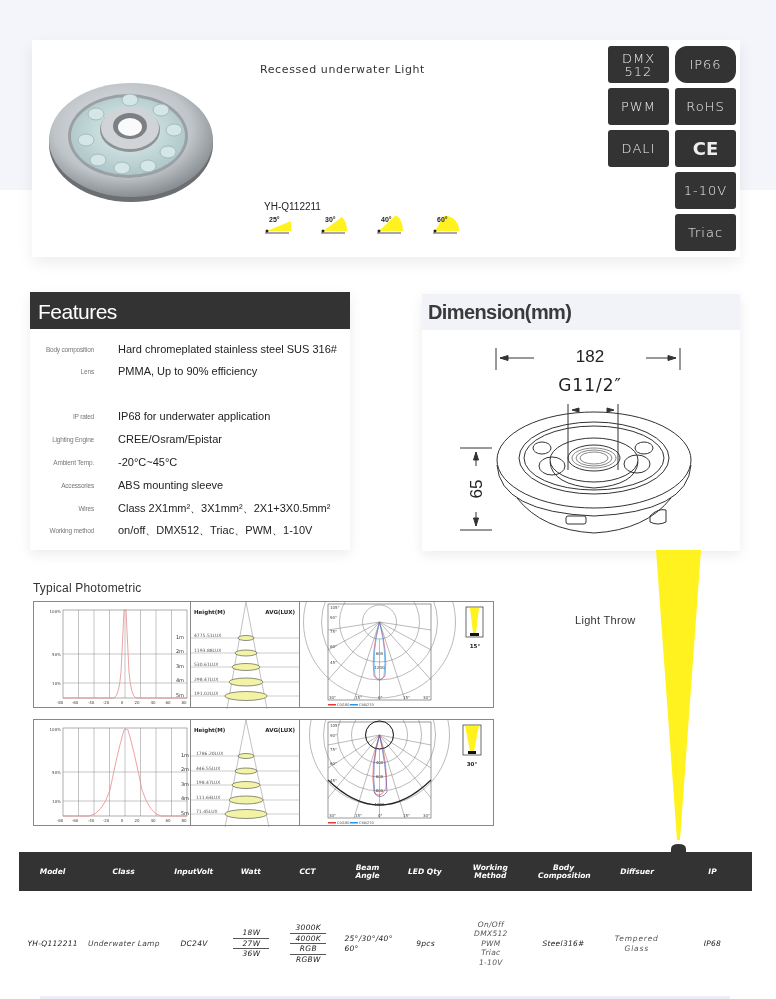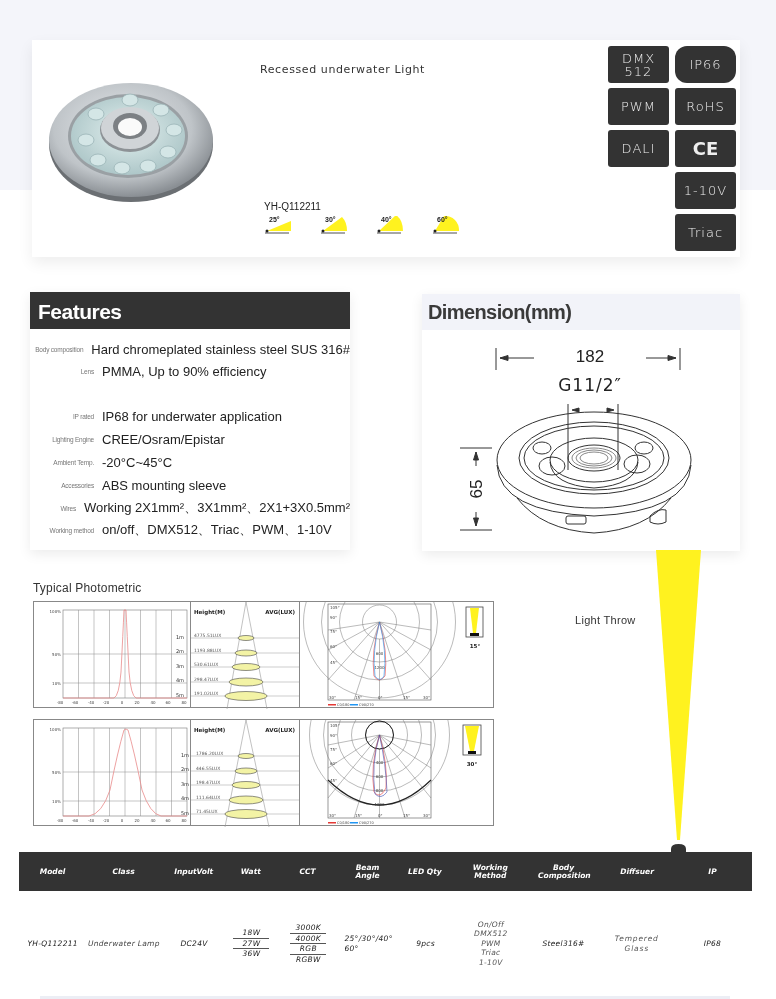--- a/index.html
+++ b/index.html
@@ -29,24 +29,24 @@
     position: absolute; width: 61px; height: 37px; background: #333; color: #eee;
     border-radius: 3px; display: flex; align-items: center; justify-content: center; text-align: center;
     font-family: "DejaVu Sans", sans-serif; font-size: 13px; letter-spacing: 1px; line-height: 13px; font-weight: 300;
   }
 
   
   .features {
     position: absolute; left: 30px; top: 292px; width: 320px; height: 258px; background: #fff;
     box-shadow: 0 4px 12px rgba(0,0,0,0.08);
   }
-  .features-head { height: 37px; background: #333; color: #fff; font-size: 21px; font-weight: bold; padding: 8px 0 0 8px; letter-spacing: -0.5px; }
+  .features-head { height: 37px; background: #333; color: #fff; font-size: 21px; font-weight: normal; padding: 8px 0 0 8px; letter-spacing: -0.5px; }
   .feat-row { position: absolute; left: 0; width: 320px; height: 16px; display: flex; align-items: center; }
   .feat-key { width: 64px; text-align: right; font-size: 6.5px; color: #777; white-space: nowrap; letter-spacing: -0.2px; }
-  .feat-val { margin-left: 8px; font-size: 13px; color: #222; white-space: nowrap; }
+  .feat-val { margin-left: 24px; font-size: 11px; color: #222; white-space: nowrap; }
 
   
   .dimension {
     position: absolute; left: 422px; top: 294px; width: 318px; height: 257px; background: #fff;
     box-shadow: 0 4px 12px rgba(0,0,0,0.08);
   }
   .dim-head { height: 36px; background: #f2f3f9; color: #3a3a3a; font-size: 20px; font-weight: bold; padding: 7px 0 0 6px; letter-spacing: -0.6px; }
   .dim-svg { position: absolute; left: 0; top: 36px; }
 
   
@@ -176,21 +176,21 @@
   <div class="feat-row" style="top:162px">
       <span class="feat-key">Ambient Temp.</span>
       <span class="feat-val">-20°C~45°C</span>
     </div>
   <div class="feat-row" style="top:185px">
       <span class="feat-key">Accessories</span>
       <span class="feat-val">ABS mounting sleeve</span>
     </div>
   <div class="feat-row" style="top:208px">
       <span class="feat-key">Wires</span>
-      <span class="feat-val">Working 2X1mm²、3X1mm²、2X1+3X0.5mm²</span>
+      <span class="feat-val">Class 2X1mm²、3X1mm²、2X1+3X0.5mm²</span>
     </div>
   <div class="feat-row" style="top:230px">
       <span class="feat-key">Working method</span>
       <span class="feat-val">on/off、DMX512、Triac、PWM、1-10V</span>
     </div>
 </div>
 
 <div class="dimension">
   <div class="dim-head">Dimension(mm)</div>
   <svg class="dim-svg" width="318" height="221" viewBox="0 0 318 221" fill="none" stroke="#333" stroke-width="1">

